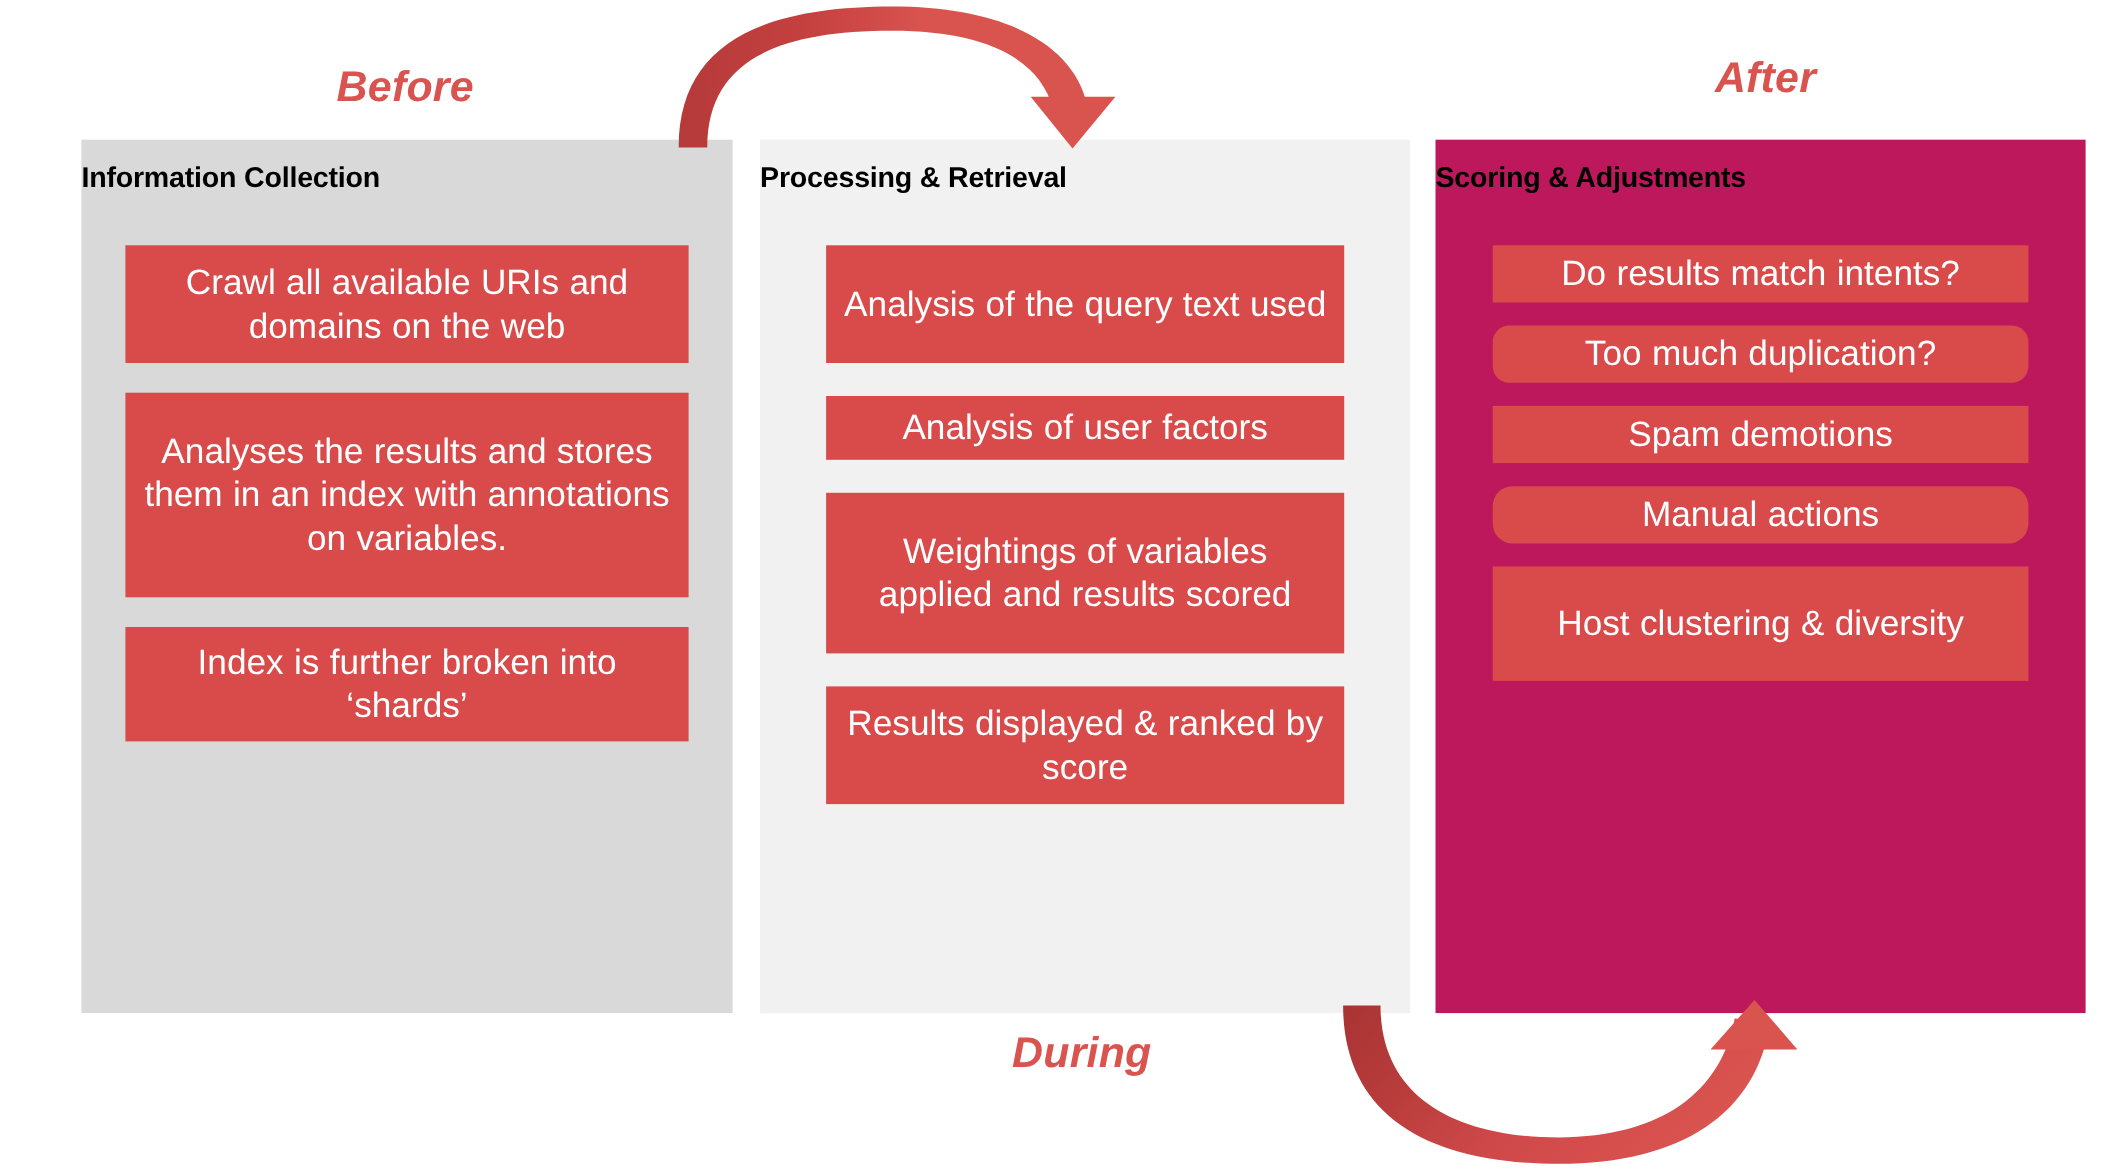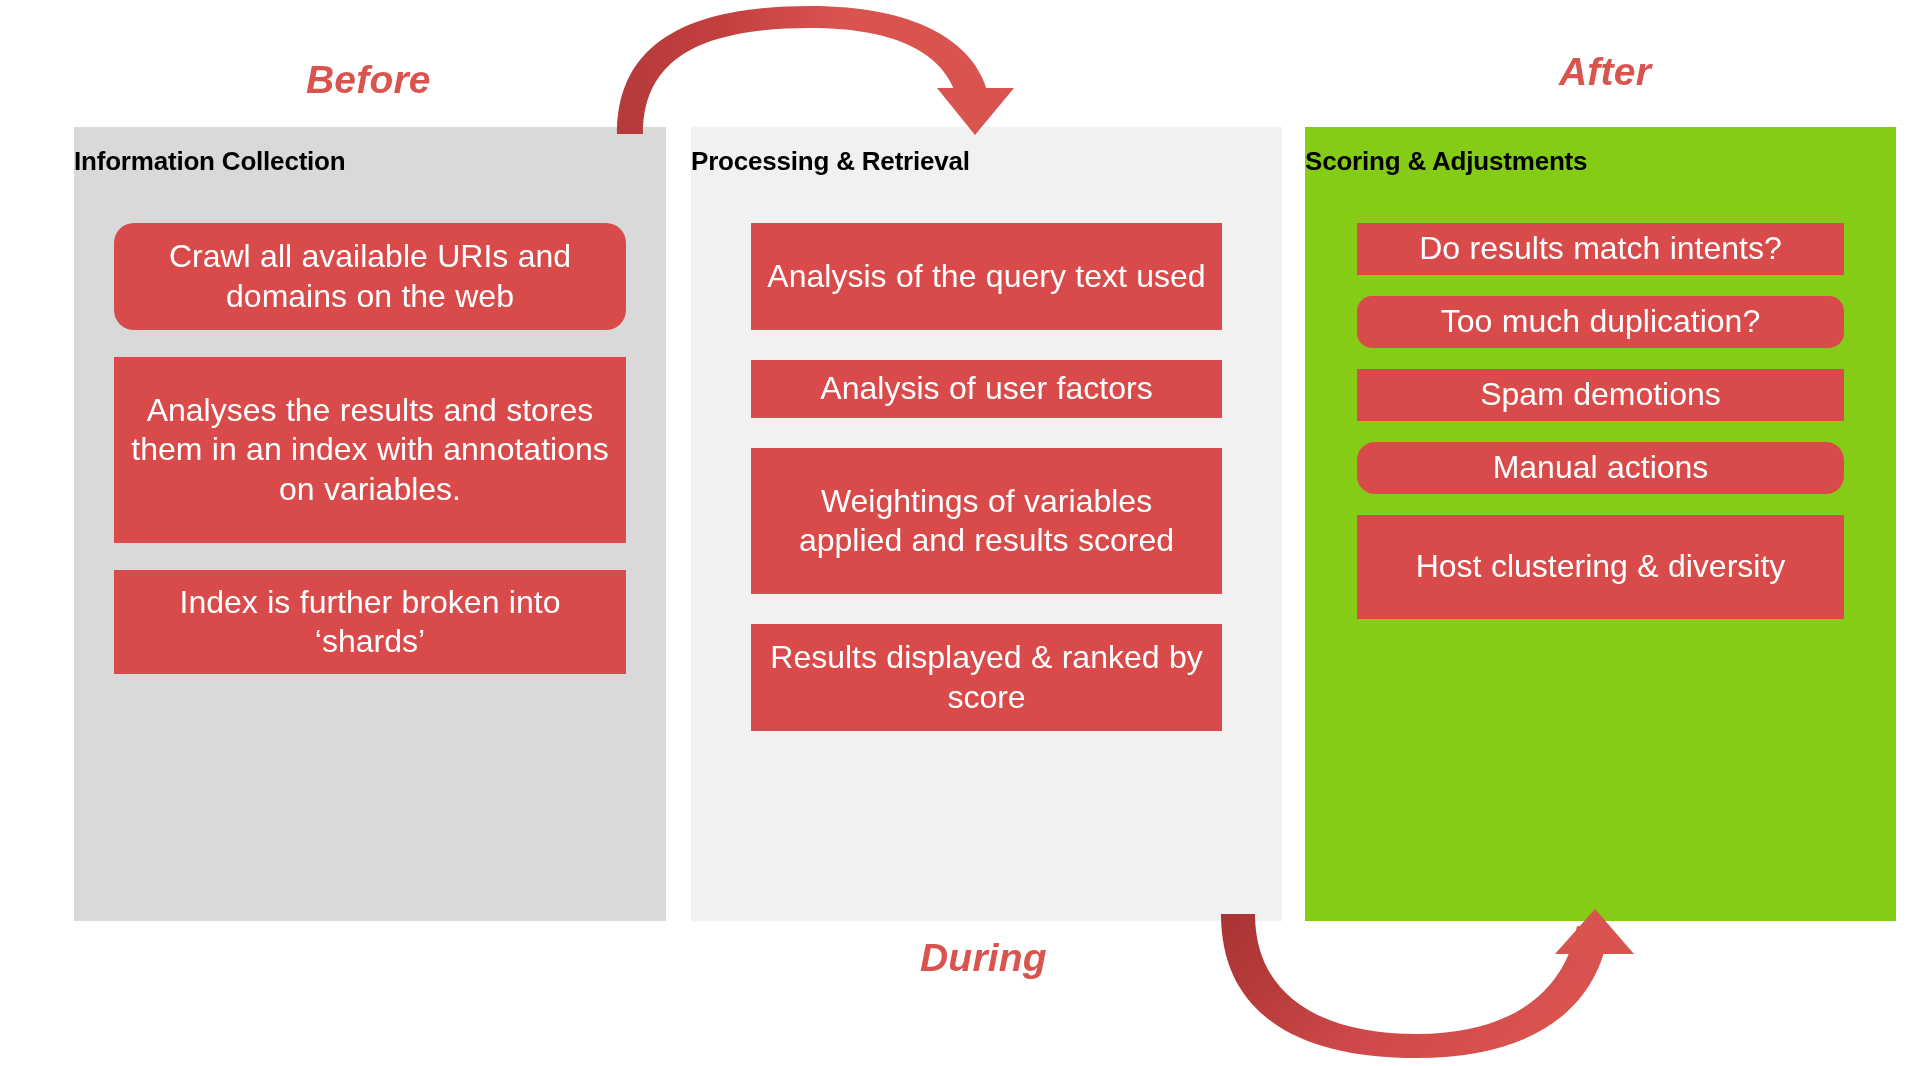--- a/index.html
+++ b/index.html
@@ -43,21 +43,21 @@
   
   .column {
     position: absolute;
     top: 127px;
     height: 794px;
     box-sizing: border-box;
     z-index: 2;
   }
   #col-0 { left: 51px;   width: 592px; background: #D9D9D9; }
   #col-1 { left: 668px;  width: 591px; background: #F1F1F1; }
-  #col-2 { left: 1282px; width: 591px; background: #84cc16; }
+  #col-2 { left: 1282px; width: 591px; background: #be185d; }
 
   .column-title {
     position: absolute;
     left: 0;
     right: 0;
     top: 19px;
     text-align: left;
     font-weight: bold;
     font-size: 26px;
     color: #000000;
@@ -104,21 +104,21 @@
 
 <div id="stage">
 
   <div class="phase-label" id="label-before">Before</div>
   <div class="phase-label" id="label-after">After</div>
   <div class="phase-label" id="label-during">During</div>
 
   <div class="column" id="col-0">
     <div class="column-title">Information Collection</div>
     <div class="cards">
-      <div class="card" style="height:107px;display:flex;align-items:center;justify-content:center;border-radius:20px;">Crawl all available URIs and domains on the web</div>
+      <div class="card" style="height:107px;display:flex;align-items:center;justify-content:center;">Crawl all available URIs and domains on the web</div>
       <div class="card" style="height:186px;display:flex;align-items:center;justify-content:center;">Analyses the results and stores them in an index with annotations on variables.</div>
       <div class="card" style="height:104px;display:flex;align-items:center;justify-content:center;">Index is further broken into ‘shards’</div>
     </div>
   </div>
 
   <div class="column" id="col-1">
     <div class="column-title">Processing &amp; Retrieval</div>
     <div class="cards">
       <div class="card" style="height:107px;display:flex;align-items:center;justify-content:center;">Analysis of the query text used</div>
       <div class="card" style="height:58px;display:flex;align-items:center;justify-content:center;">Analysis of user factors</div>

